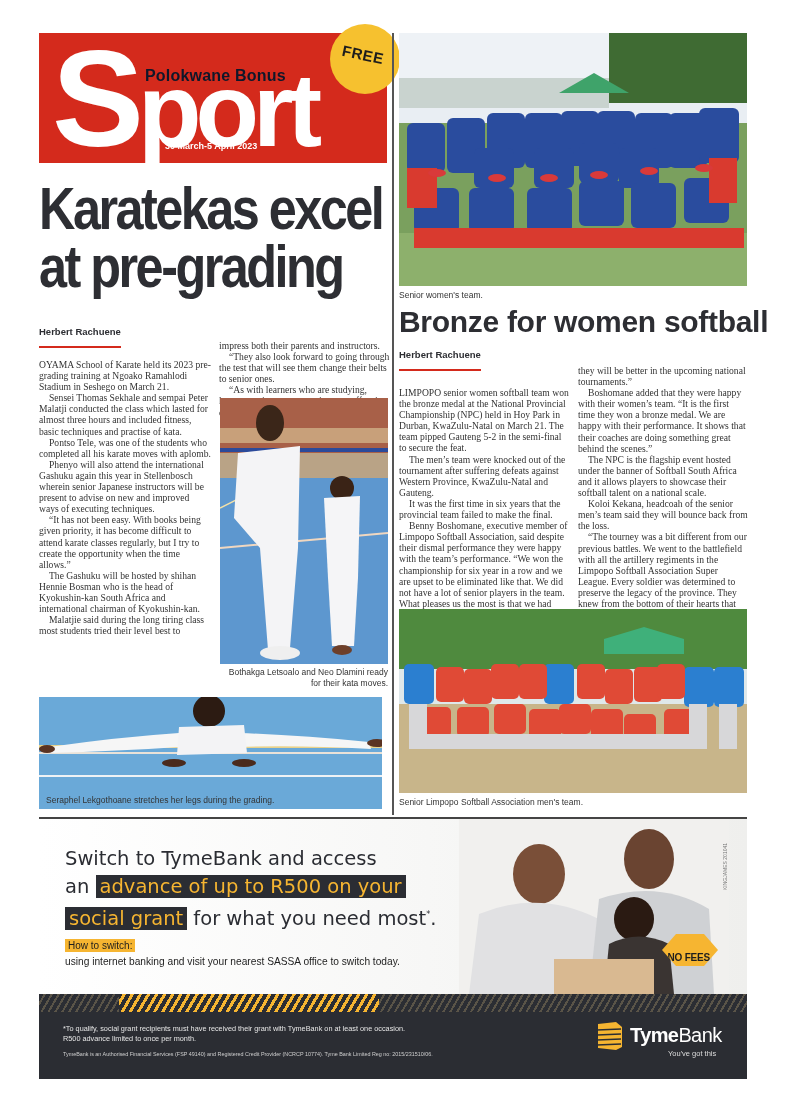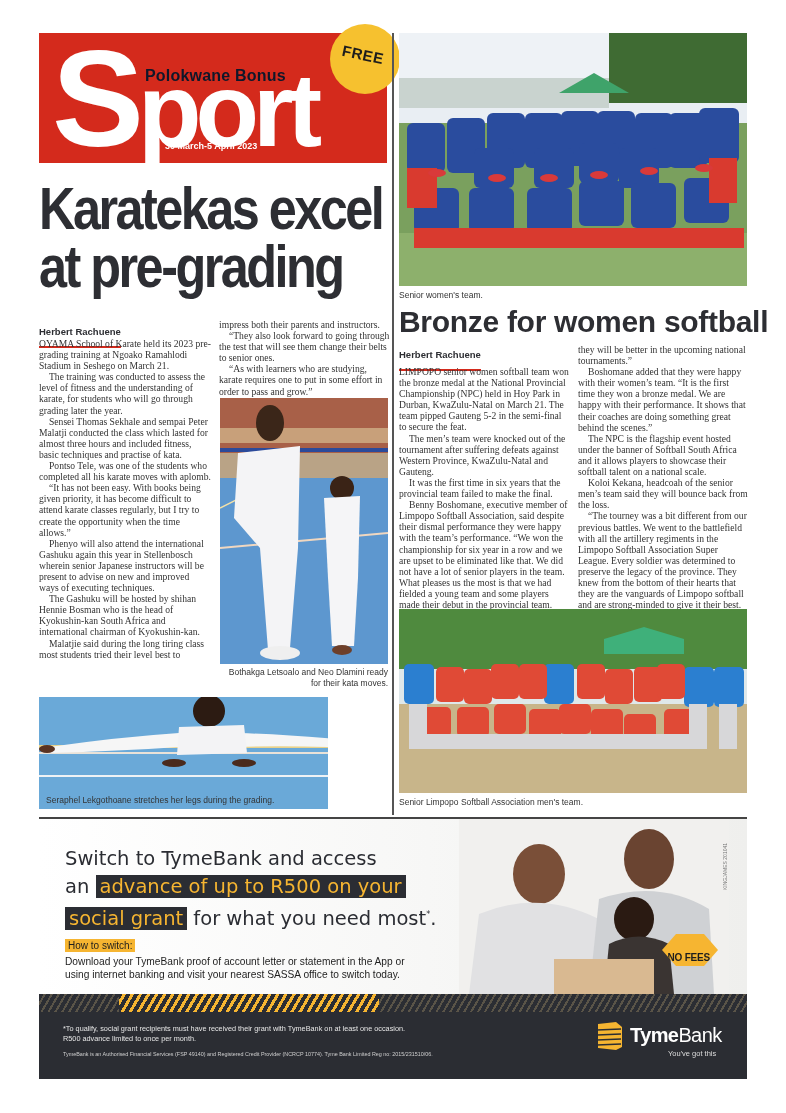--- a/index.html
+++ b/index.html
@@ -17,21 +17,21 @@
   .masthead .date { position: absolute; left: 126px; top: 108px; font-family: "Liberation Sans", sans-serif; font-weight: 700; font-size: 9px; color: #fff; }
   .free-badge { left: 330px; top: 24px; width: 70px; height: 70px; border-radius: 50%; background: #f6c12f; }
   .free-badge span { position: absolute; left: 12px; top: 22px; font-family: "Liberation Sans", sans-serif; font-weight: 900; font-size: 15px; color: #1d1d1d; transform: rotate(12deg); letter-spacing: 0.5px; }
 
   .col-divider { left: 392px; top: 33px; width: 2px; height: 782px; background: #555; }
 
   .headline-karate { left: 39px; top: 180px; width: 355px; font-family: "Liberation Sans", sans-serif; font-weight: 700; font-size: 60px; line-height: 58px; color: #2d2e33; letter-spacing: -3px; transform: scaleX(0.84); transform-origin: left top; white-space: nowrap; }
 
   .byline { font-family: "Liberation Sans", sans-serif; font-weight: 700; font-size: 9.5px; color: #2d2e33; padding-bottom: 9px; border-bottom: 2px solid #d42a1c; display: inline-block; }
 
-  .body-text { font-size: 9.6px; line-height: 11.1px; color: #333; text-align: left; }
+  .body-text { font-size: 9.6px; line-height: 11.1px; color: #333; text-align: left; margin-top: 21px; }
   .body-text p { text-indent: 10px; }
   .body-text p:first-child { text-indent: 0; }
 
   .photo { overflow: hidden; }
   .caption { font-family: "Liberation Sans", sans-serif; font-size: 8.5px; color: #333; line-height: 11px; }
 
   .headline-softball { left: 399px; top: 305px; font-family: "Liberation Sans", sans-serif; font-weight: 700; font-size: 30px; color: #2d2e33; letter-spacing: -0.3px; white-space: nowrap; }
 
   .section-rule { left: 39px; top: 817px; width: 708px; height: 2px; background: #444; }
 
@@ -73,25 +73,24 @@
   <div>Karatekas excel</div>
   <div>at pre-grading</div>
 </div>
 
 <div class="abs" style="left:39px; top:321px;">
   <span class="byline">Herbert Rachuene</span>
 </div>
 
 <div class="abs body-text" style="left:39px; top:338px; width:172px;">
   <p>OYAMA School of Karate held its 2023 pre-grading training at Ngoako Ramahlodi Stadium in Seshego on March 21.</p>
-  <p>The training was conducted to assess the level of fitness and the understanding of karate, for students who will go through grading later the year.</p>
   <p>Sensei Thomas Sekhale and sempai Peter Malatji conducted the class which lasted for almost three hours and included fitness, basic techniques and practise of kata.</p>
   <p>Pontso Tele, was one of the students who completed all his karate moves with aplomb.</p>
+  <p>Phenyo will also attend the international Gashuku again this year in Stellenbosch wherein senior Japanese instructors will be present to advise on new and improved ways of executing techniques.</p>
   <p>“It has not been easy. With books being given priority, it has become difficult to attend karate classes regularly, but I try to create the opportunity when the time allows.”</p>
-  <p>Phenyo will also attend the international Gashuku again this year in Stellenbosch wherein senior Japanese instructors will be present to advise on new and improved ways of executing techniques.</p>
   <p>The Gashuku will be hosted by shihan Hennie Bosman who is the head of Kyokushin-kan South Africa and international chairman of Kyokushin-kan.</p>
   <p>Malatjie said during the long tiring class most students tried their level best to</p>
 </div>
 
 <div class="abs body-text" style="left:219px; top:319px; width:172px;">
   <p style="text-indent:0">impress both their parents and instructors.</p>
   <p>“They also look forward to going through the test that will see them change their belts to senior ones.</p>
   <p>“As with learners who are studying, karate requires one to put in some effort in order to pass and grow.”</p>
 </div>
 
@@ -107,21 +106,21 @@
     <ellipse cx="50" cy="25" rx="14" ry="18" fill="#3b2619"></ellipse>
     <path d="M18 55 L80 48 L78 150 L70 250 L48 252 L40 150 L14 120 Z" fill="#f4f4f6"></path>
     <ellipse cx="60" cy="255" rx="20" ry="7" fill="#efefef"></ellipse>
     <circle cx="122" cy="90" r="12" fill="#3a2316"></circle>
     <path d="M104 100 L140 98 L138 180 L134 248 L112 248 L108 180 Z" fill="#f5f5f7"></path>
     <ellipse cx="122" cy="252" rx="10" ry="5" fill="#6d3f2a"></ellipse>
   </svg>
 </div>
 <div class="abs caption" style="left:219px; top:667px; width:169px; text-align:right;">Bothakga Letsoalo and Neo Dlamini ready for their kata moves.</div>
 
-<div class="abs photo" style="left:39px; top:697px; width:289px; height:112px;">
+<div class="abs photo" style="left:39px; top:697px; width:343px; height:112px;">
   <svg width="349" height="112" viewBox="0 0 349 112">
     <rect width="349" height="112" fill="#6aa9d8"></rect>
     <rect y="48" width="349" height="3" fill="#e8d28a"></rect>
     <rect y="55" width="349" height="2" fill="#e9e2d8"></rect>
     <rect y="78" width="349" height="2" fill="#eef2f5"></rect>
     <path d="M10 50 Q80 40 140 36 L200 36 Q260 38 330 45 L332 52 Q260 48 200 50 L140 50 Q80 54 10 56 Z" fill="#f6f6f6"></path>
     <circle cx="170" cy="14" r="16" fill="#2c1b12"></circle>
     <path d="M140 30 L205 28 L208 56 L138 58 Z" fill="#f3f3f5"></path>
     <ellipse cx="135" cy="66" rx="12" ry="4" fill="#4a2a1c"></ellipse>
     <ellipse cx="205" cy="66" rx="12" ry="4" fill="#4a2a1c"></ellipse>
@@ -254,21 +253,20 @@
   </svg>
 
   <div class="ad-headline">
     <div>Switch to TymeBank and access</div>
     <div><span>an</span> <span class="ad-hl">advance of up to R500 on your</span></div>
     <div><span class="ad-hl">social grant</span> <span>for what you need most</span><sup style="font-size:8px">*</sup><span>.</span></div>
   </div>
 
   <div class="how-label">How to switch:</div>
   <div class="how-body">
-    <div>Download your TymeBank proof of account letter or statement in the App or</div>
     <div>using internet banking and visit your nearest SASSA office to switch today.</div>
   </div>
 
   <div class="no-fees">
       <span>NO FEES.</span>
     </div>
   <div class="ad-code">KINGJAMES 201041</div>
 
   <div class="ad-footer">
     <div class="stripes"></div>

